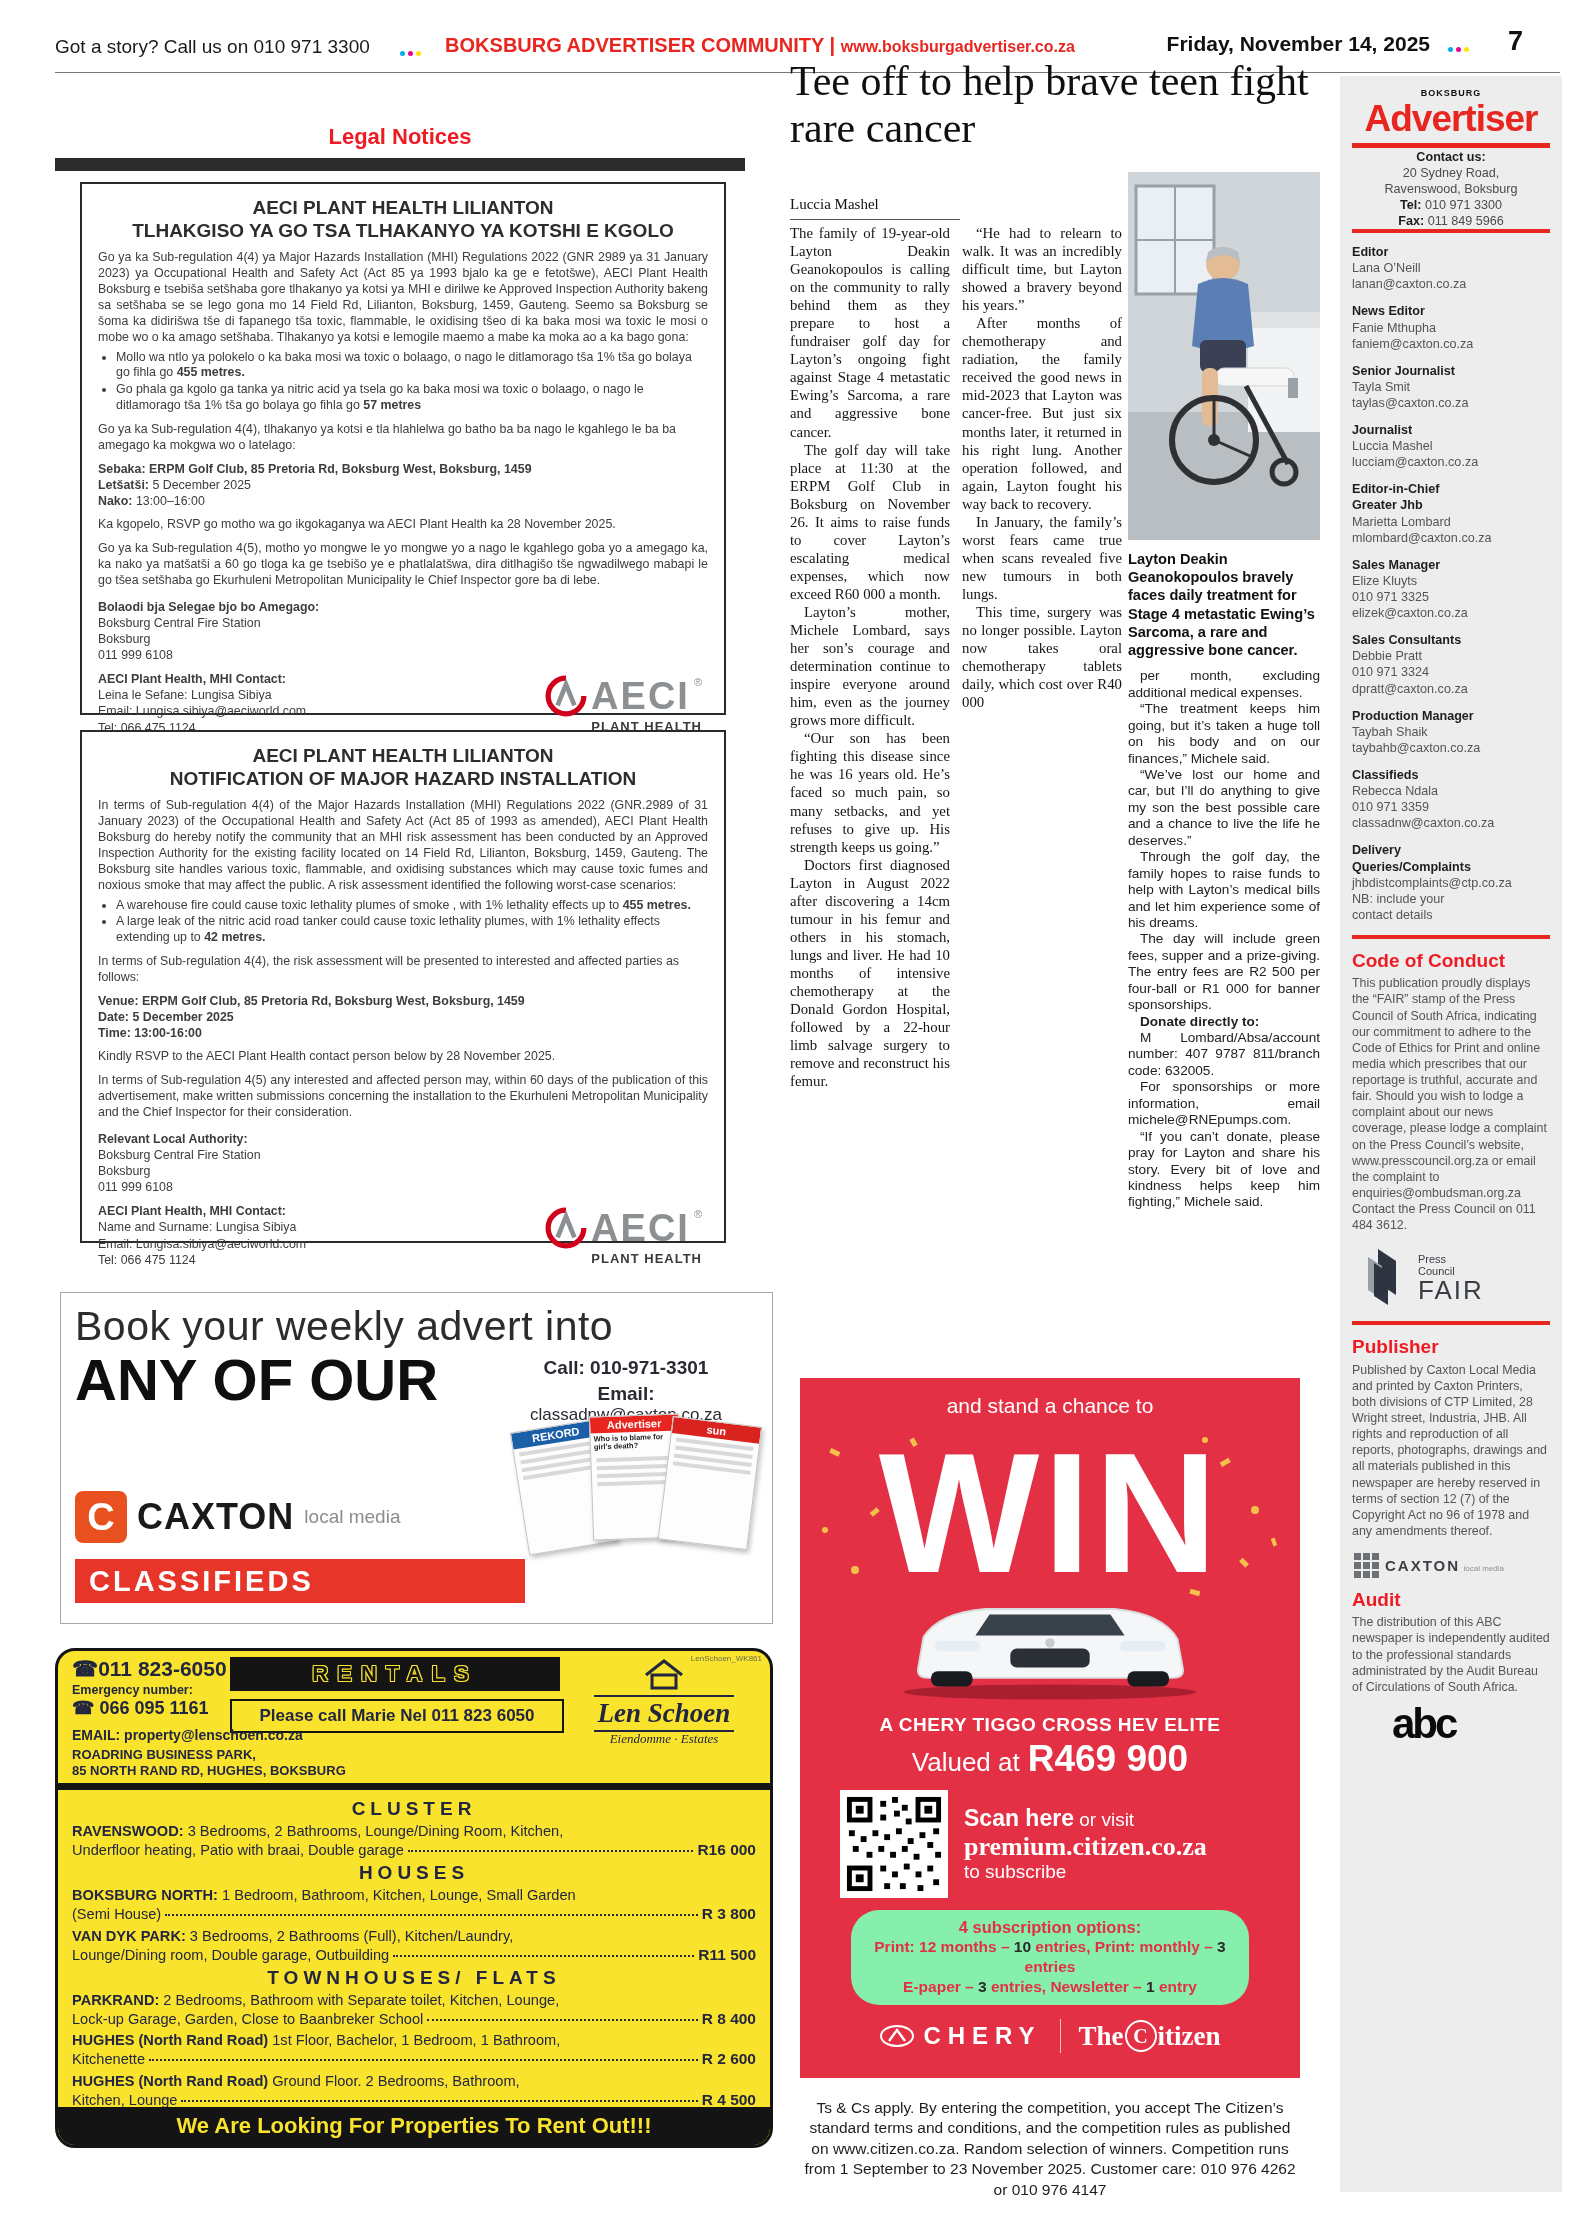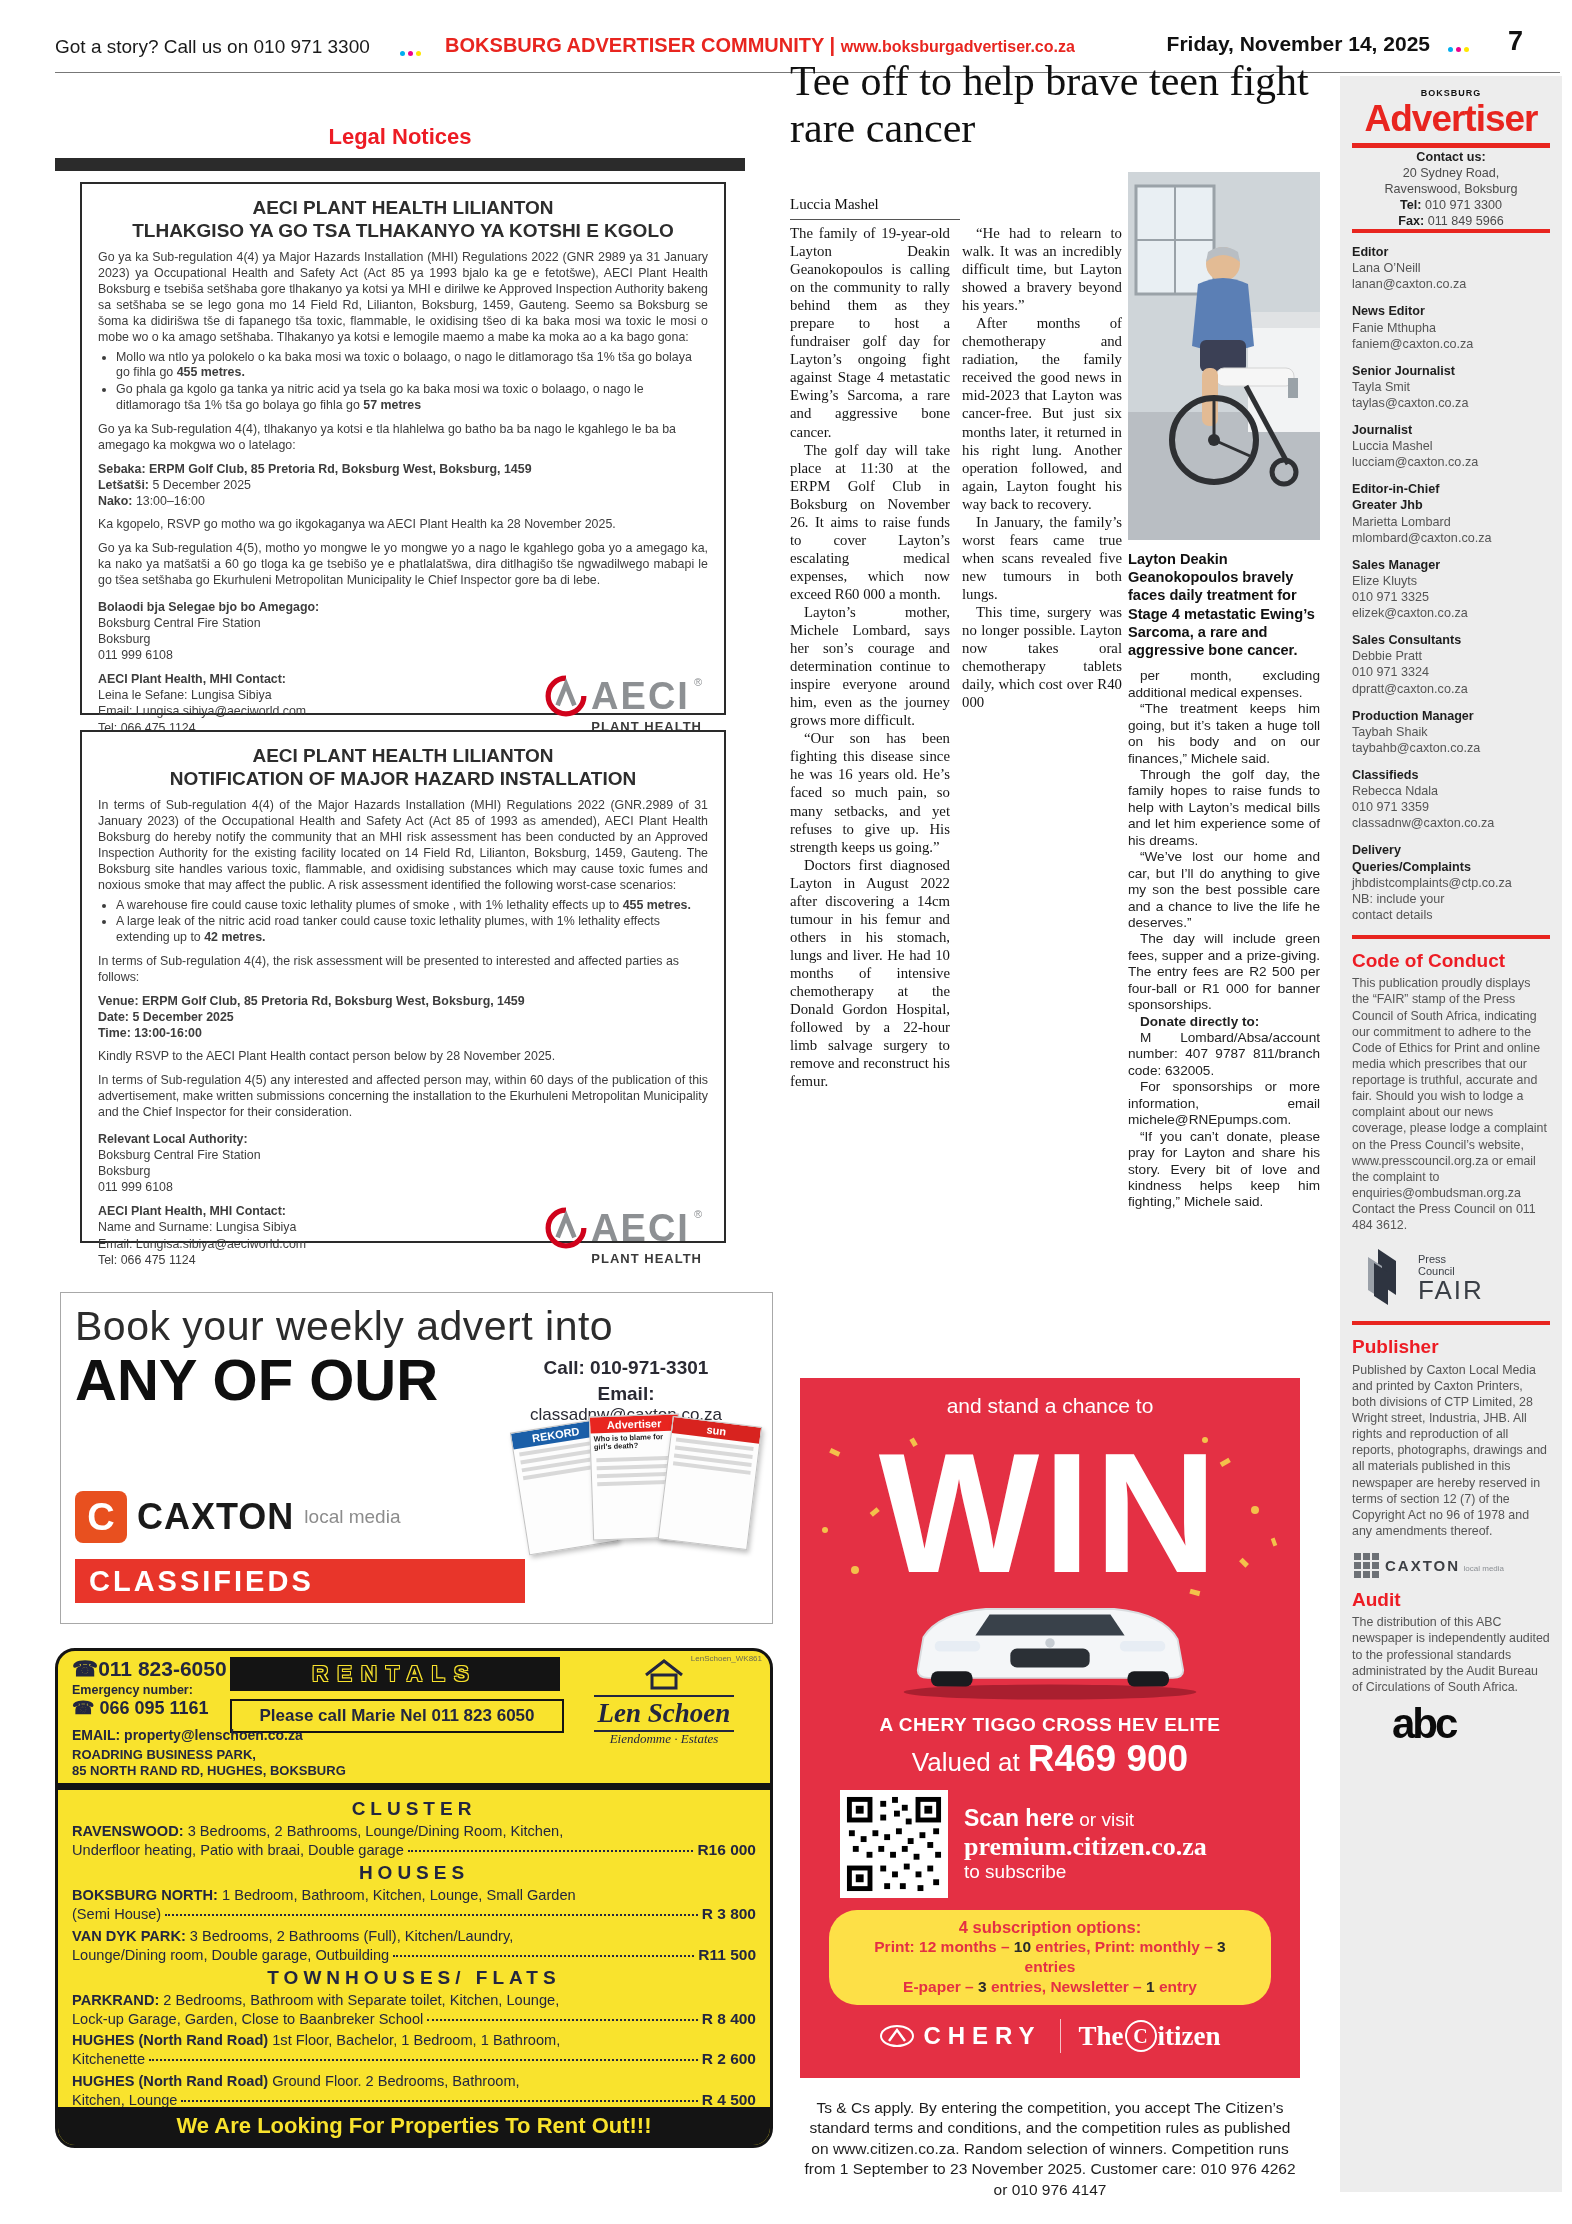--- a/index.html
+++ b/index.html
@@ -152,21 +152,21 @@
   .sub-valued{margin-top:2px;display:flex;align-items:baseline;gap:8px;}
   .sub-valued .v1{font-size:26px;font-weight:300;}
   .sub-valued .v2{font-size:37px;font-weight:800;}
   .qr-row{display:flex;align-items:center;gap:16px;margin-top:10px;width:420px;}
   .qr-box{width:108px;height:108px;background:#fff;padding:5px;box-sizing:border-box;flex:none;}
   .scan-col{text-align:left;}
   .scan-l1 .s-b{font-size:23px;font-weight:800;}
   .scan-l1 .s-r{font-size:19px;font-weight:300;}
   .scan-url{font-size:26px;font-weight:800;line-height:1.15;font-family:Liberation Serif, serif;}
   .scan-sub{font-size:19px;font-weight:300;}
-  .pill{background:#fde047;border-radius:28px;margin-top:12px;padding:8px 18px;width:442px;box-sizing:border-box;text-align:center;}
+  .pill{background:#86efac;border-radius:28px;margin-top:12px;padding:8px 18px;width:398px;box-sizing:border-box;text-align:center;}
   .pill-title{color:#e43044;font-weight:800;font-size:16.5px;}
   .pill-line{font-size:15.5px;font-weight:700;line-height:1.3;}
   .seg-red{color:#e43044;} .seg-dark{color:#2a2a2a;}
   .brand-row{display:flex;align-items:center;gap:18px;margin-top:14px;}
   .chery{display:flex;align-items:center;gap:8px;font-size:24px;font-weight:700;letter-spacing:7px;}
   .brand-div{width:1px;height:34px;background:rgba(255,255,255,.7);}
   .citizen{font-family:"Liberation Serif",serif;font-weight:800;font-size:27px;display:flex;align-items:center;}
   .cit-c{width:28px;height:28px;border:2px solid #fff;border-radius:50%;display:inline-flex;align-items:center;
          justify-content:center;margin:0 1px;font-size:20px;}
   .terms{left:802px;top:2098px;width:496px;text-align:center;font-size:15.5px;line-height:1.32;color:#1d1d1d;}
@@ -323,22 +323,22 @@
         <line x1="86" y1="268" x2="122" y2="284" stroke="#2e3033" stroke-width="3"></line>
         <circle cx="156" cy="300" r="12" fill="none" stroke="#2e3033" stroke-width="5"></circle>
         <line x1="118" y1="214" x2="160" y2="292" stroke="#2e3033" stroke-width="5"></line>
         <rect x="160" y="206" width="10" height="20" fill="#9aa2a8"></rect>
       </svg>
     </div>
     <div class="photo-caption">Layton Deakin Geanokopoulos bravely faces daily treatment for Stage 4 metastatic Ewing’s Sarcoma, a rare and aggressive bone cancer.</div>
     <div class="art-col3" id="art-col3">
         <p>per month, excluding additional medical expenses.</p>
         <p>“The treatment keeps him going, but it’s taken a huge toll on his body and on our finances,” Michele said.</p>
+        <p>“We’ve lost our home and car, but I’ll do anything to give my son the best possible care and a chance to live the life he deserves.”</p>
         <p>Through the golf day, the family hopes to raise funds to help with Layton’s medical bills and let him experience some of his dreams.</p>
-        <p>“We’ve lost our home and car, but I’ll do anything to give my son the best possible care and a chance to live the life he deserves.”</p>
         <p>The day will include green fees, supper and a prize-giving. The entry fees are R2 500 per four-ball or R1 000 for banner sponsorships.</p>
         <p class="abold">Donate directly to:</p>
         <p>M Lombard/Absa/account number: 407 9787 811/branch code: 632005.</p>
         <p>For sponsorships or more information, email michele@RNEpumps.com.</p>
         <p>“If you can’t donate, please pray for Layton and share his story. Every bit of love and kindness helps keep him fighting,” Michele said.</p>
       </div>
   </div>
 
   <div class="abs caxton-ad">
     <div class="ca-line1">Book your weekly advert into</div>

